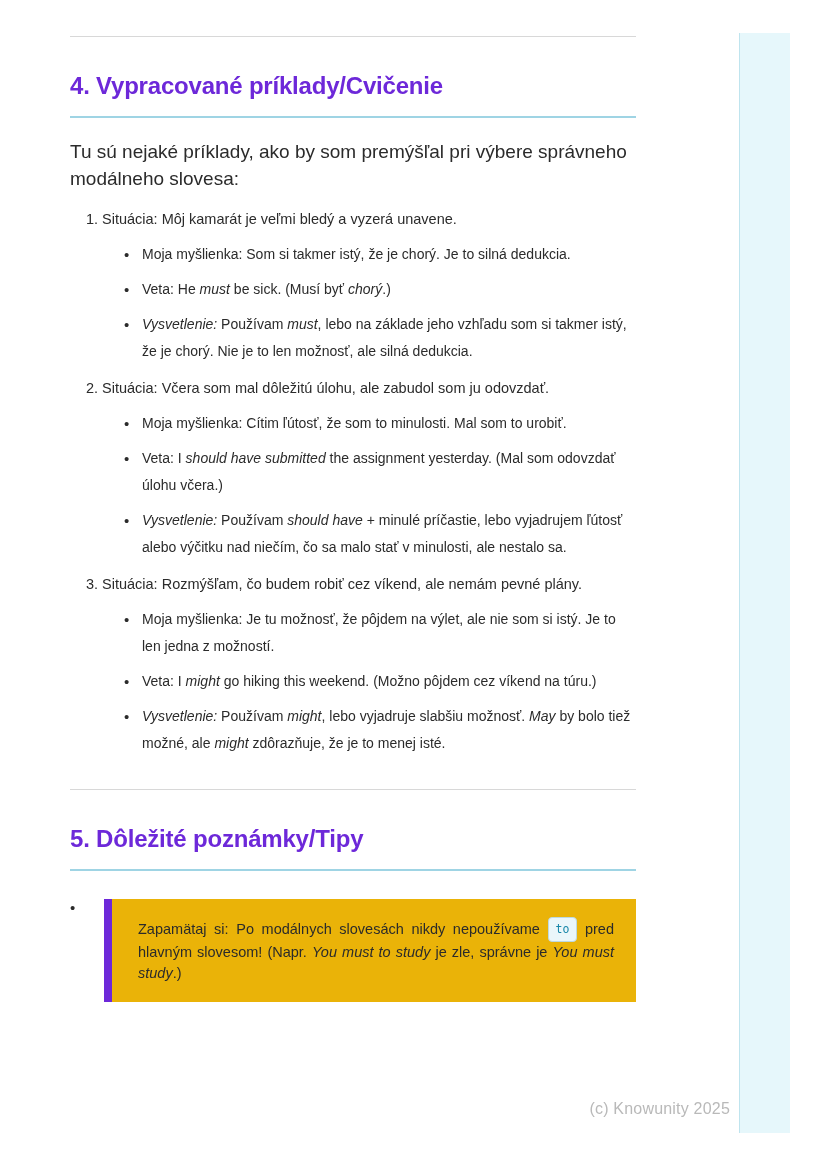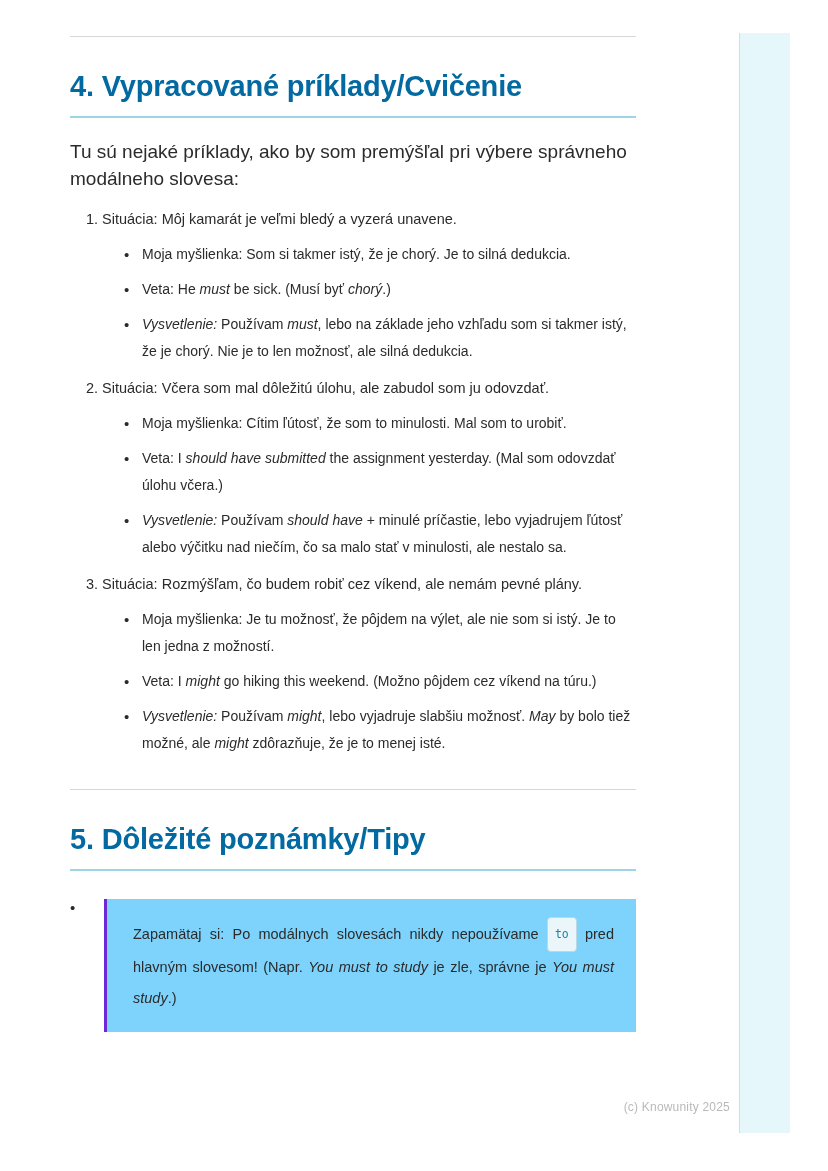--- a/index.html
+++ b/index.html
@@ -43,23 +43,23 @@
     left: 70px;
     top: 0;
     width: 566px;
   }
   .top-rule {
     margin-top: 36px;
     border-top: 1px solid #d8d8d8;
     width: 566px;
   }
   h2.section-title {
-    font-size: 29px;
+    font-size: 24px;
     line-height: 32px;
-    color: #0369a1;
+    color: #6d28d9;
     font-weight: bold;
     margin: 33px 0 0 0;
     letter-spacing: -0.2px;
   }
   .title-underline {
     border-bottom: 2px solid #9fd4e4;
     width: 566px;
     margin-top: 14px;
   }
   p.lead {
@@ -102,25 +102,25 @@
   }
   b, .bold { font-weight: normal; }
   i, .ital { font-style: italic; }
   .mid-rule {
     border-top: 1px solid #d8d8d8;
     width: 566px;
     margin-top: 32px;
   }
   .note-box {
     margin-top: 28px;
-    background: #7dd3fc;
-    border-left: 3px solid #6d28d9;
+    background: #eab308;
+    border-left: 8px solid #6d28d9;
     padding: 18px 22px 18px 26px;
     font-size: 14.5px;
-    line-height: 31px;
+    line-height: 21px;
   }
   .note-bullet-wrap {
     position: relative;
     padding-left: 0;
   }
   .note-outer-bullet {
     position: absolute;
     left: -34px;
     top: 0;
     font-size: 15px;
@@ -139,21 +139,21 @@
     border-radius: 4px;
     padding: 1px 7px;
     font-family: "DejaVu Sans Mono", monospace;
     font-size: 11.5px;
     vertical-align: 1px;
   }
   .footer {
     position: absolute;
     right: 98px;
     top: 1100px;
-    font-size: 12px;
+    font-size: 16px;
     color: #b9b9b9;
     letter-spacing: 0.2px;
   }
 </style>
 </head>
 <body>
 
 <div class="page">
 
   <div class="right-band"></div>

